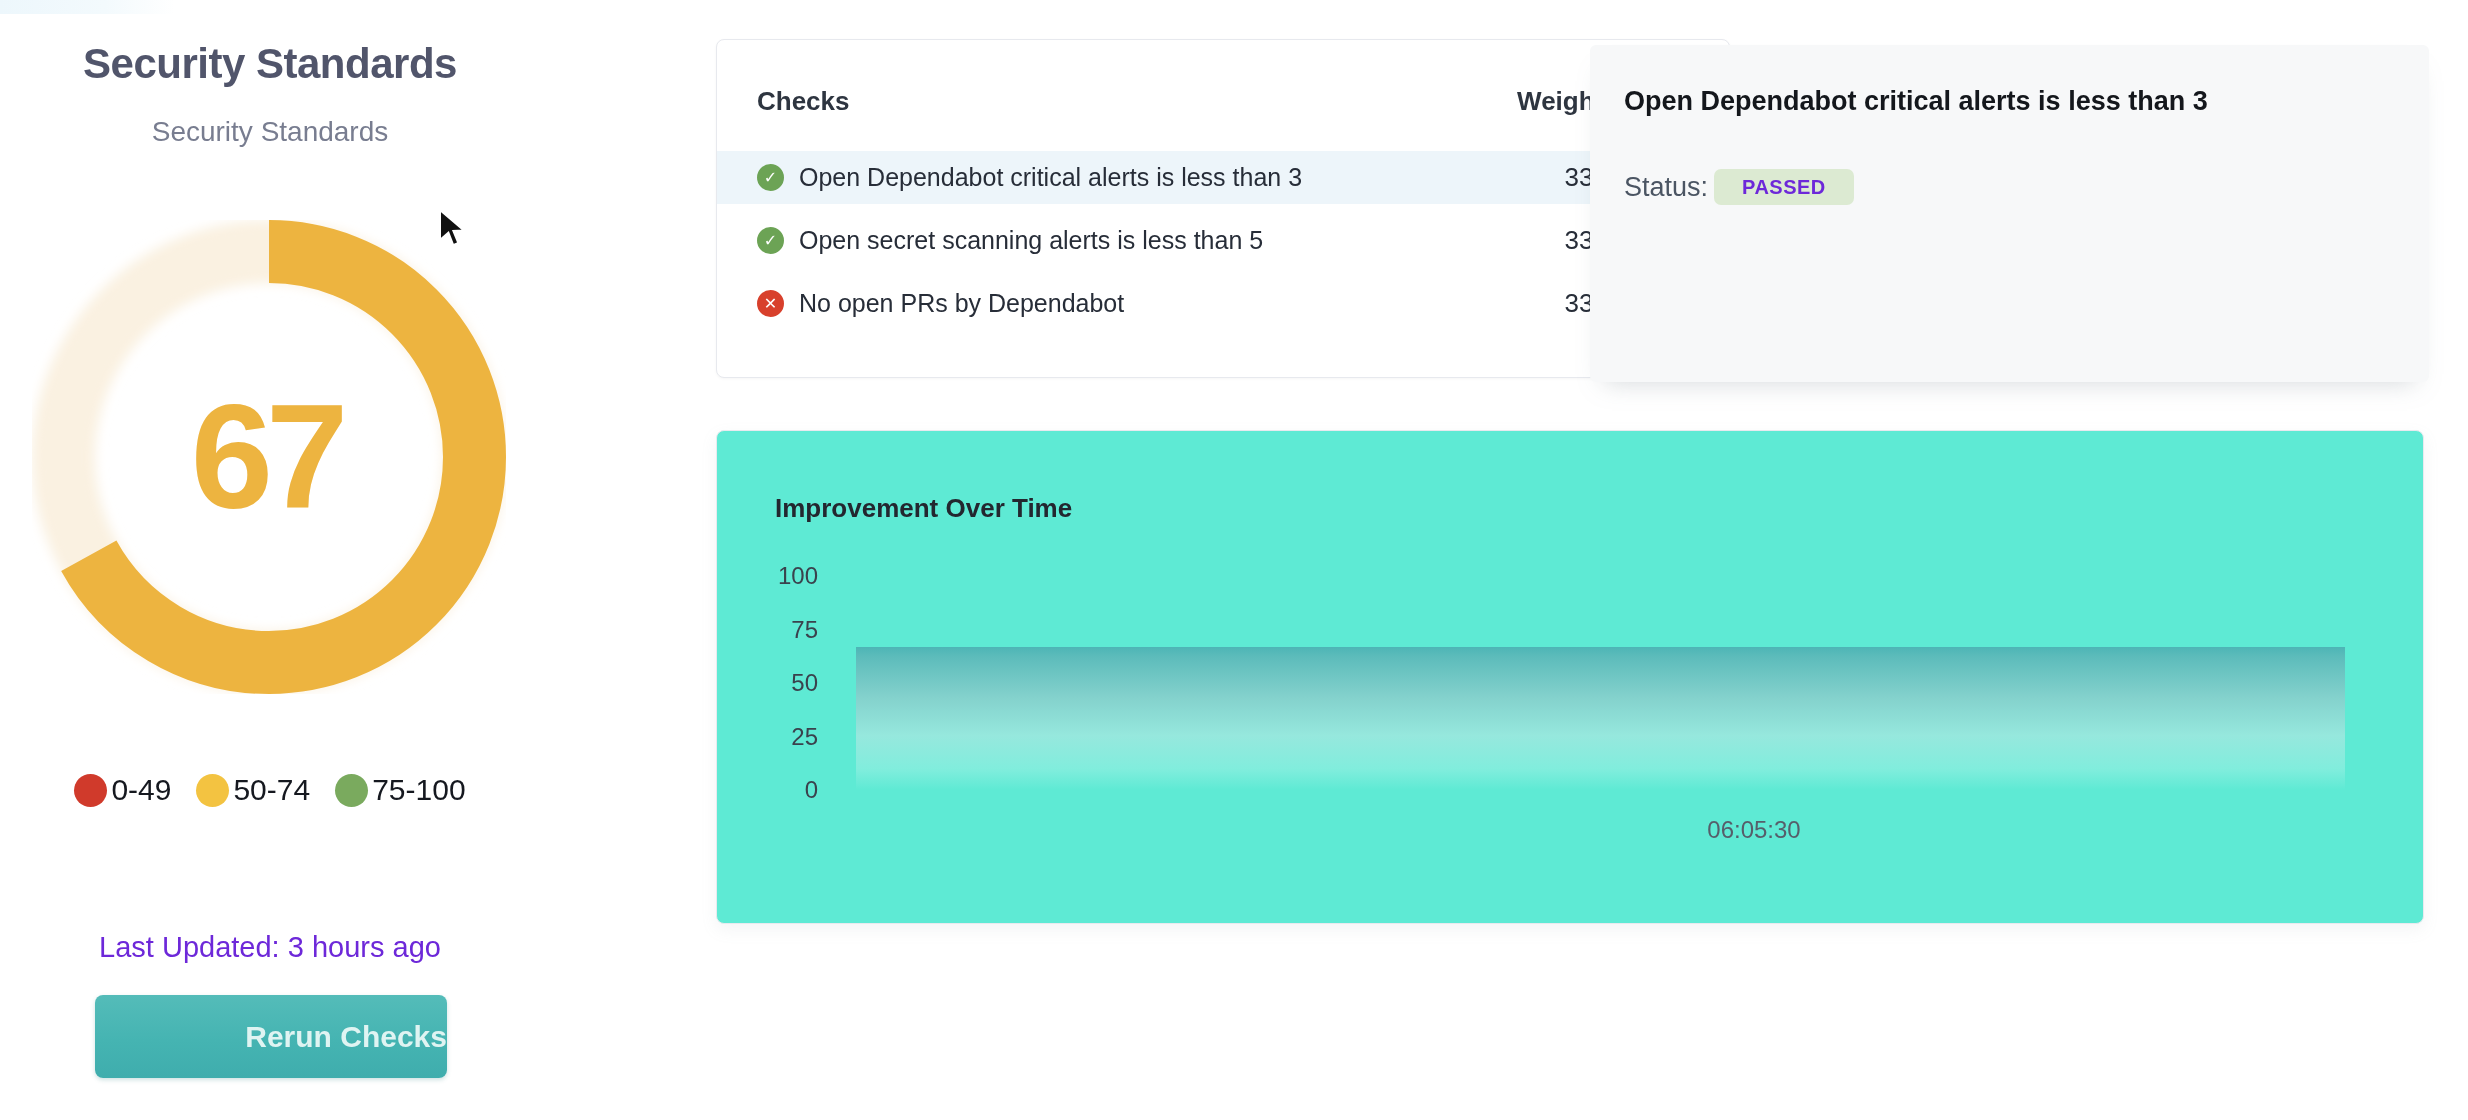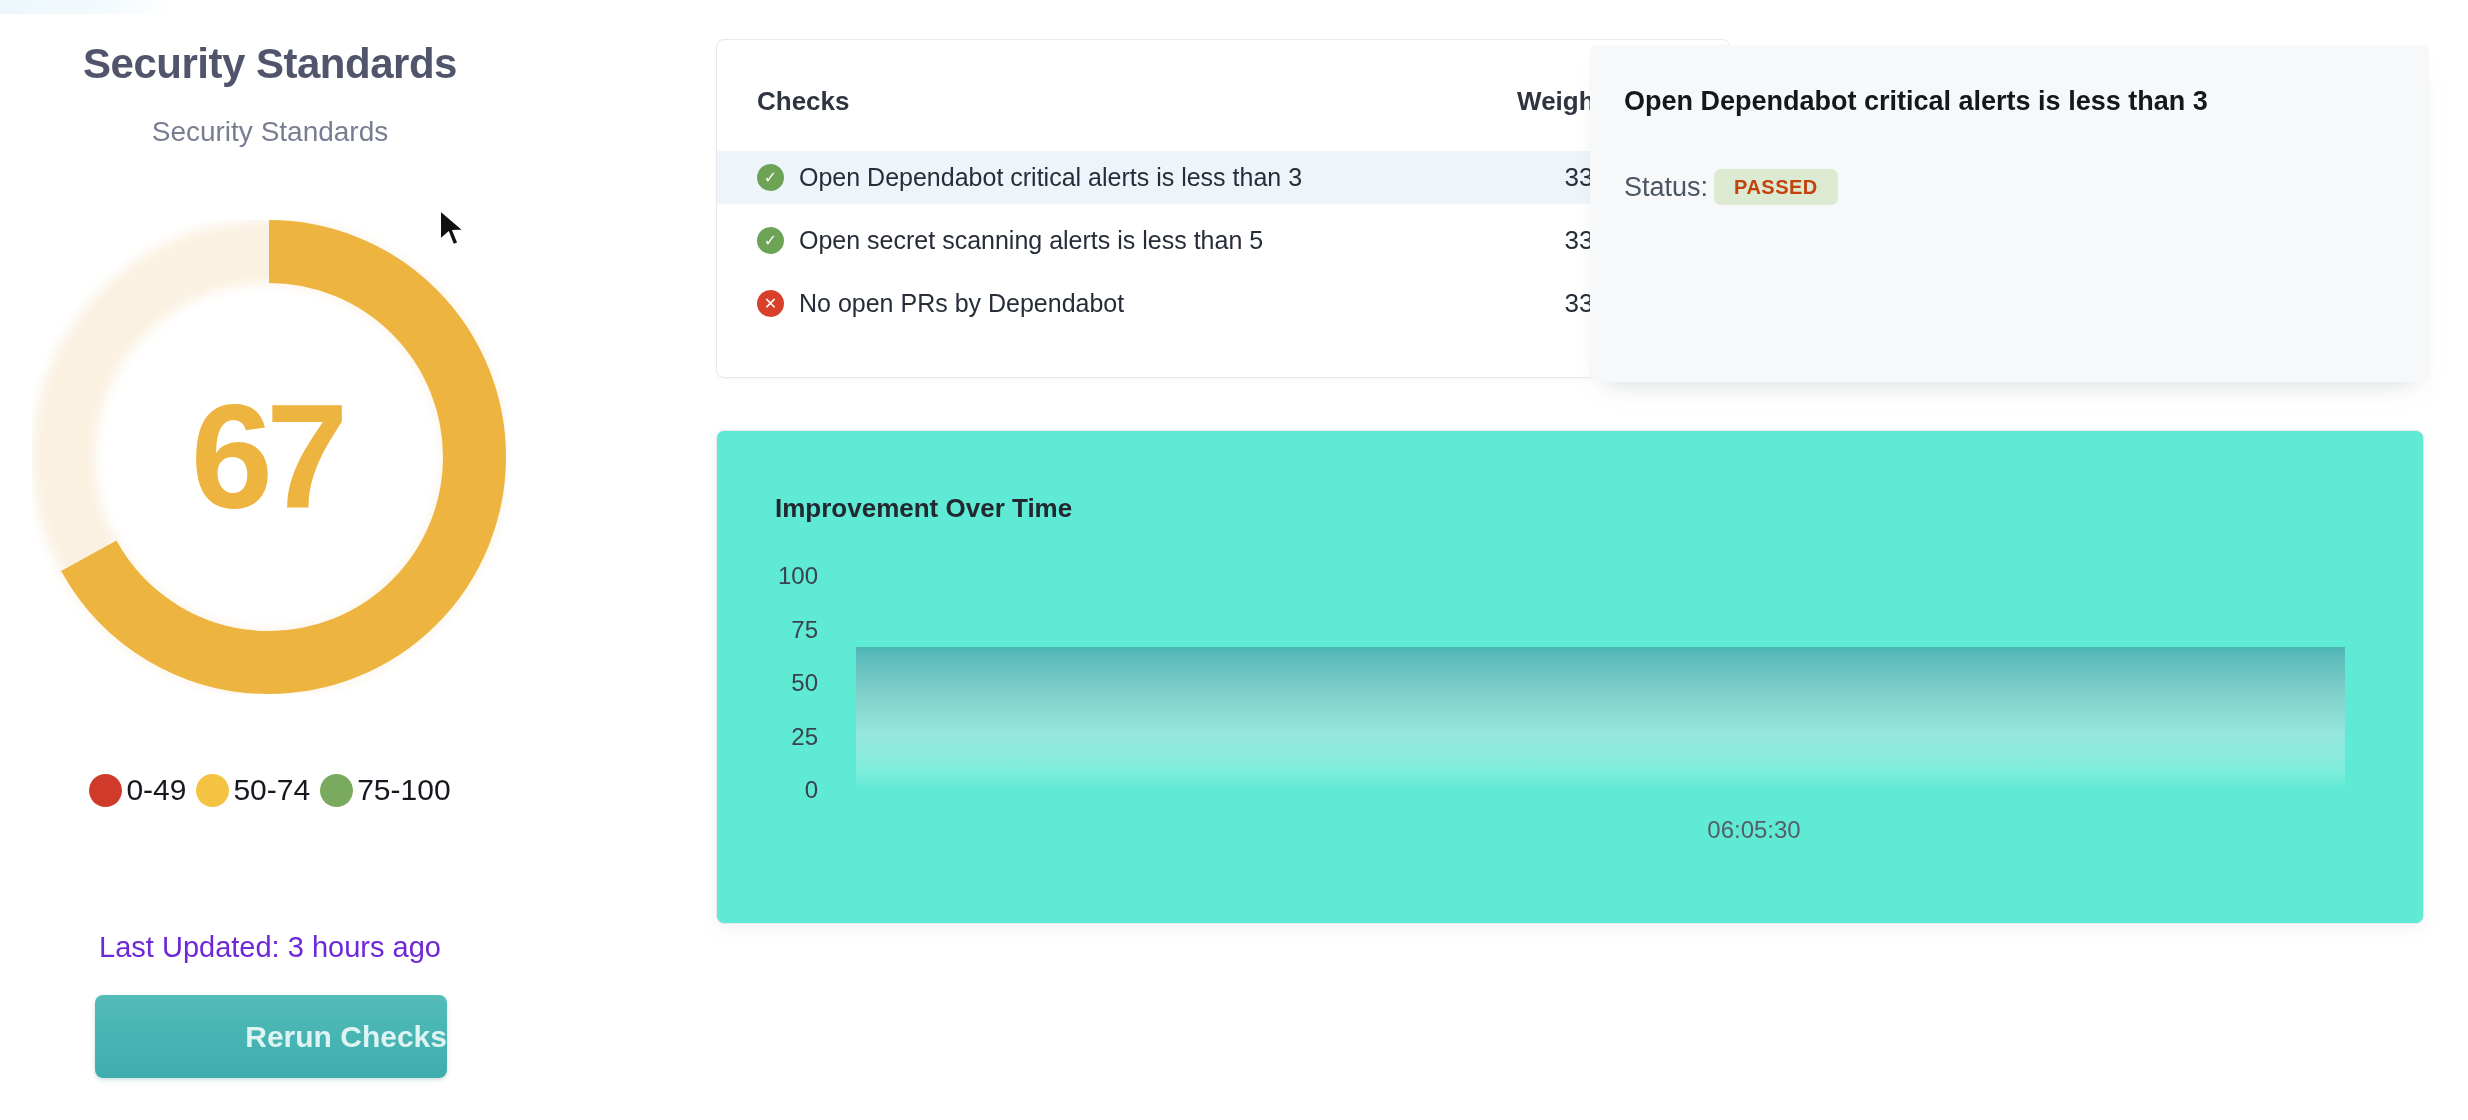--- a/index.html
+++ b/index.html
@@ -29,21 +29,21 @@
   }
   .gauge-wrap { position:absolute; left:32px; top:220px; width:474px; height:474px; }
   .gauge-score {
     position:absolute; left:0; top:0; width:474px; height:474px;
     display:flex; align-items:center; justify-content:center;
     font-size:148px; font-weight:600; letter-spacing:-7px; color:#edb440;
     padding-right:6px;
   }
   .legend {
     position:absolute; left:0; top:773px; width:540px;
-    display:flex; justify-content:center; align-items:center; gap:10px;
+    display:flex; justify-content:center; align-items:center; gap:25px;
   }
   .legend-item { display:flex; align-items:center; gap:4px; }
   .legend-dot { width:33px; height:33px; border-radius:50%; }
   .legend-dot.red    { background:#d03a2b; }
   .legend-dot.yellow { background:#f3c341; }
   .legend-dot.green  { background:#7aaa5e; }
   .legend-label { font-size:30px; font-weight:500; color:#15181f; }
   .last-updated {
     position:absolute; left:0; top:931px; width:540px;
     font-size:29px; color:#6d28d9;
@@ -88,23 +88,23 @@
   .detail-panel {
     position:absolute; left:1590px; top:45px; width:839px; height:337px;
     background:#f7f8f9; border-radius:6px;
     box-shadow:0 14px 24px -14px rgba(130,140,150,0.35);
     padding:41px 30px 0 34px;
   }
   .detail-title { font-size:27px; font-weight:700; color:#14171c; }
   .detail-status-row { display:flex; align-items:center; gap:6px; margin-top:52px; }
   .detail-status-label { font-size:27px; color:#4b5563; }
   .status-badge {
-    background:#dcead2; color:#c2410c; border-radius:7px;
+    background:#dcead2; color:#6d28d9; border-radius:7px;
     font-size:20px; font-weight:600; letter-spacing:0.5px;
-    padding:8px 20px; line-height:1;
+    padding:8px 28px; line-height:1;
   }
 
   
   .chart-card {
     position:absolute; left:716px; top:430px; width:1708px; height:494px;
     background:#5eead4; border:1px solid #e8eaef; border-radius:8px;
     box-shadow:0 6px 16px rgba(150,160,170,0.10);
   }
   .chart-title {
     position:absolute; left:58px; top:62px;

